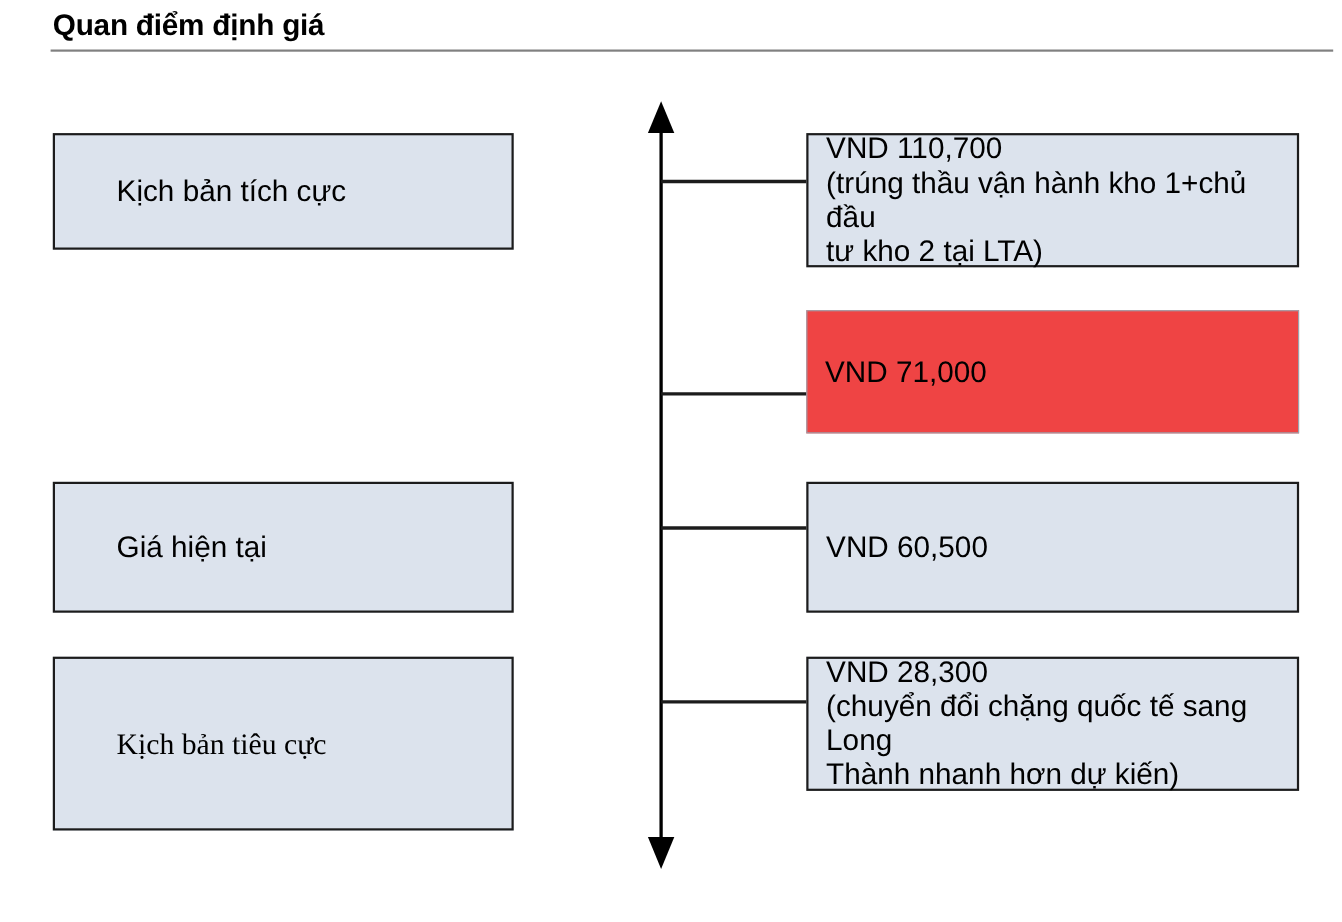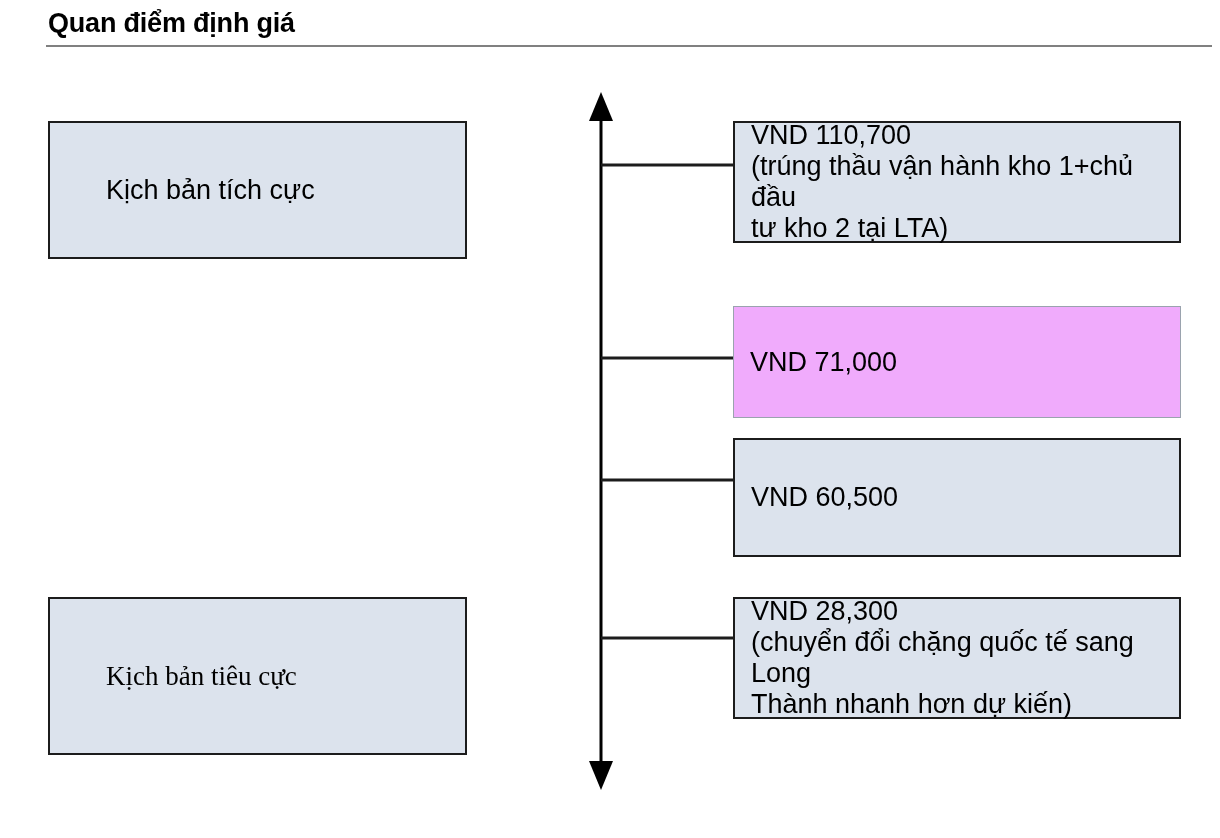--- a/index.html
+++ b/index.html
@@ -57,40 +57,39 @@
     box-sizing: border-box;
     background: #dce3ed;
     border: 2px solid #1c1c1c;
     display: flex;
     align-items: center;
   }
   .node-box.thin-border {
     border: 1px solid #9aa3ae;
   }
   .node-box.muted-fill {
-    background: #f0abfc;
-    margin-top: 24px;
+    background: #ef4444;
   }
   .node-text {
     font-size: 27px;
     line-height: 31px;
     white-space: pre-line;
   }
   .left-box .node-text {
     padding-left: 56px;
     padding-right: 12px;
   }
   .right-box .node-text {
     padding-left: 16px;
     padding-right: 10px;
   }
 
   
   .left-box { left: 48px; width: 419px; }
-  #left-box-0  { top: 121px; height: 138px; }
+  #left-box-0  { top: 121px; height: 106px; }
   #left-box-1  { top: 282px; height: 112px; }
   #left-box-2  { top: 438px; height: 119px; }
   #left-box-3  { top: 597px; height: 158px; font-family: Liberation Serif, serif; }
 
   
   .right-box { left: 733px; width: 448px; }
   #right-box-0 { top: 121px; height: 122px; }
   #right-box-1 { top: 282px; height: 112px; }
   #right-box-2 { top: 438px; height: 119px; }
   #right-box-3 { top: 597px; height: 122px; }
@@ -125,20 +124,23 @@
     <line x1="601" y1="358" x2="735" y2="358" stroke="#1c1c1c" stroke-width="3"></line>
     <line x1="601" y1="480" x2="735" y2="480" stroke="#1c1c1c" stroke-width="3"></line>
     <line x1="601" y1="638" x2="735" y2="638" stroke="#1c1c1c" stroke-width="3"></line>
   </svg>
 
   <div class="node-box left-box" id="left-box-0">
     <span class="node-text">Kịch bản tích cực</span>
   </div>
 
 
+  <div class="node-box left-box" id="left-box-2">
+    <span class="node-text">Giá hiện tại</span>
+  </div>
 
   <div class="node-box left-box" id="left-box-3">
     <span class="node-text">Kịch bản tiêu cực</span>
   </div>
 
   <div class="node-box right-box" id="right-box-0">
     <span class="node-text">VND 110,700
 (trúng thầu vận hành kho 1+chủ đầu
 tư kho 2 tại LTA)</span>
   </div>

